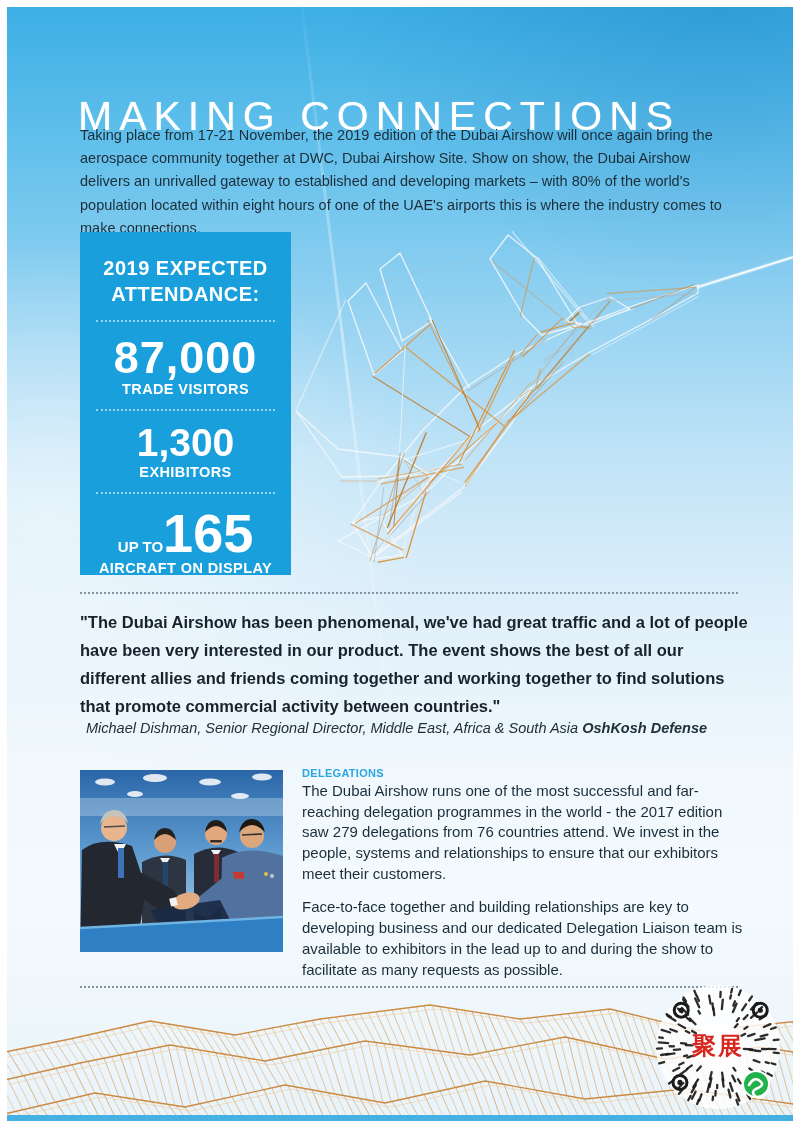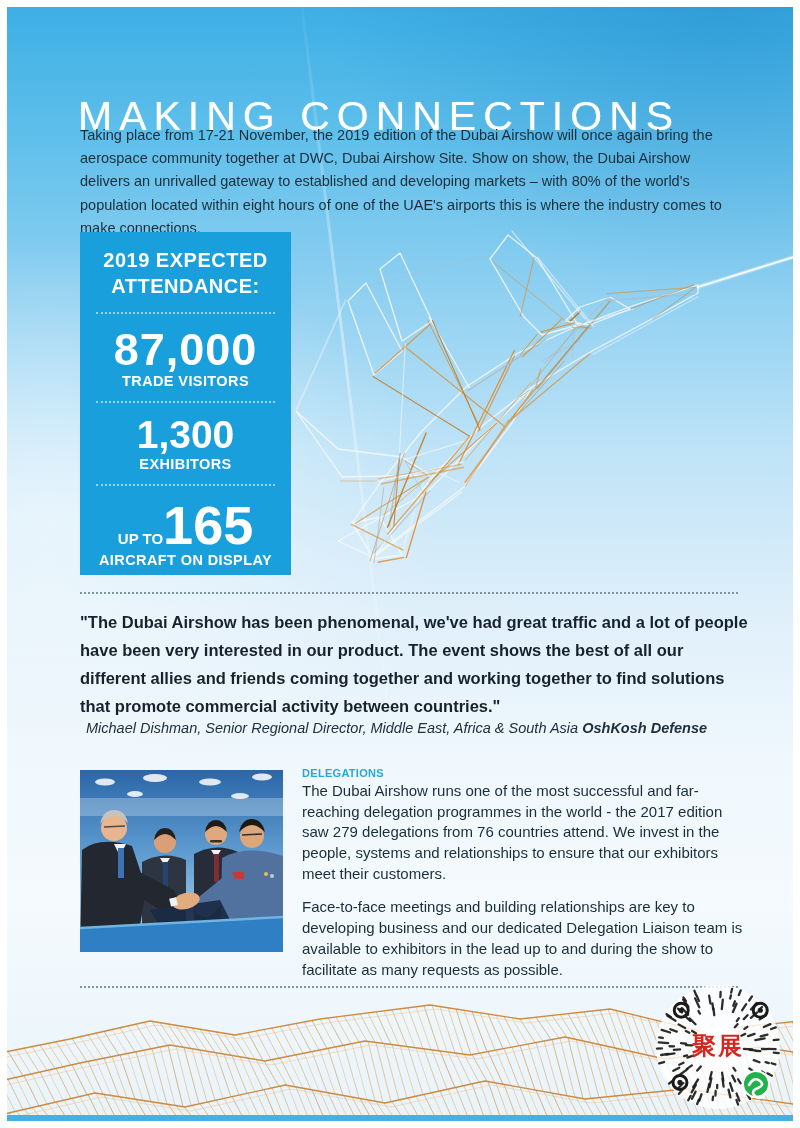--- a/index.html
+++ b/index.html
@@ -15,21 +15,21 @@
   .bottom-bar{position:absolute;left:0;bottom:0;width:100%;height:13px;background:#45B1E3;z-index:40;}
   .contrail{position:absolute;left:296px;top:-30px;width:3px;height:820px;z-index:2;
     background:linear-gradient(to bottom,rgba(255,255,255,0),rgba(255,255,255,.40) 45%,rgba(255,255,255,0));
     transform:rotate(-7deg);transform-origin:top center;}
   #jet-svg{position:absolute;left:280px;top:225px;width:520px;height:360px;z-index:5;}
   .title{position:absolute;left:78px;top:66px;font-size:41px;font-weight:normal;color:#FFFFFF;
     letter-spacing:7px;white-space:nowrap;z-index:10;text-shadow:0 0 1px rgba(255,255,255,.6);}
   .intro{position:absolute;left:80px;top:124px;width:652px;font-size:14.5px;line-height:1.6;
     color:#1A2E3A;z-index:10;margin:0;}
   .stats-box{position:absolute;left:80px;top:232px;width:211px;height:343px;background:#199FDB;
-    color:#fff;text-align:center;padding:15px 14px;box-sizing:border-box;z-index:10;}
+    color:#fff;text-align:center;padding:23px 14px;box-sizing:border-box;z-index:10;}
   .stats-heading{font-size:20px;font-weight:bold;line-height:1.32;letter-spacing:.5px;}
   .box-dot{border:none;border-top:2px dotted rgba(255,255,255,.55);margin:12px 2px;}
   .stat-value-lg{font-size:45px;font-weight:bold;letter-spacing:1px;line-height:1.05;}
   .stat-value-md{font-size:39px;font-weight:bold;line-height:1.05;}
   .stat-label{font-size:14.5px;letter-spacing:.4px;margin-top:0;font-weight:bold;}
   .stat-upto{display:flex;align-items:baseline;justify-content:center;gap:0;}
   .upto-prefix{font-size:15px;font-weight:bold;}
   .upto-value{font-size:54px;font-weight:bold;line-height:1;}
   .dotted-divider{position:absolute;left:80px;width:658px;height:0;border-top:2px dotted #8195A1;z-index:10;}
   #divider-1{top:592px;}
@@ -227,21 +227,21 @@
       <ellipse cx="106" cy="131" rx="14" ry="8" fill="#E3AC80" transform="rotate(-14 106 131)"></ellipse>
       <rect x="90" y="128" width="7" height="8" fill="#F2F2F2" transform="rotate(-14 93 132)"></rect>
     </g>
     <path d="M0,158 L203,147 L203,182 L0,182 Z" fill="#2E7FC4"></path>
     <path d="M0,158 L203,147" stroke="#6FB4E2" stroke-width="2.5" fill="none"></path>
   </svg>
 
   <div class="delegations">
     <h3>DELEGATIONS</h3>
     <p>The Dubai Airshow runs one of the most successful and far-reaching delegation programmes in the world - the 2017 edition saw 279 delegations from 76 countries attend. We invest in the people, systems and relationships to ensure that our exhibitors meet their customers.</p>
-    <p>Face-to-face meetings and building relationships are key to developing business and our dedicated Delegation Liaison team is available to exhibitors in the lead up to and during the show to facilitate as many requests as possible.</p>
+    <p>Face-to-face together and building relationships are key to developing business and our dedicated Delegation Liaison team is available to exhibitors in the lead up to and during the show to facilitate as many requests as possible.</p>
   </div>
 
   <div class="dotted-divider" id="divider-2"></div>
 
   <svg id="mountains-svg" viewBox="0 0 800 130" preserveAspectRatio="none">
       <line x1="0" y1="58" x2="15" y2="82.625" stroke="#E6A95C" stroke-width="0.8" opacity="0.5383864879786905" stroke-linecap="butt"></line>
       <line x1="8" y1="56.4" x2="23" y2="80.825" stroke="#D48830" stroke-width="0.8" opacity="0.7667705149700728" stroke-linecap="butt"></line>
       <line x1="16" y1="54.8" x2="31" y2="79.025" stroke="#E6A95C" stroke-width="0.8" opacity="0.6488938928343793" stroke-linecap="butt"></line>
       <line x1="24" y1="53.2" x2="39" y2="77.225" stroke="#D48830" stroke-width="0.8" opacity="0.5536242604505384" stroke-linecap="butt"></line>
       <line x1="32" y1="51.6" x2="47" y2="75.425" stroke="#E6A95C" stroke-width="0.8" opacity="0.6814657897602142" stroke-linecap="butt"></line>

